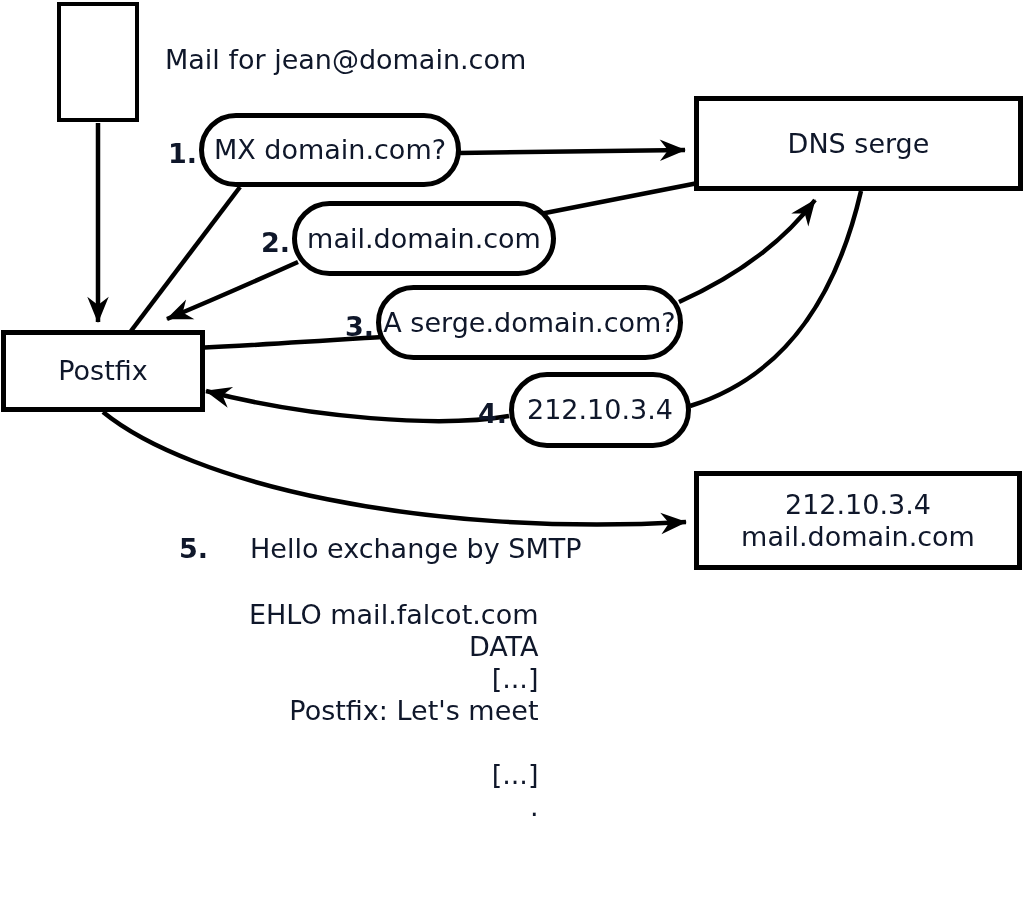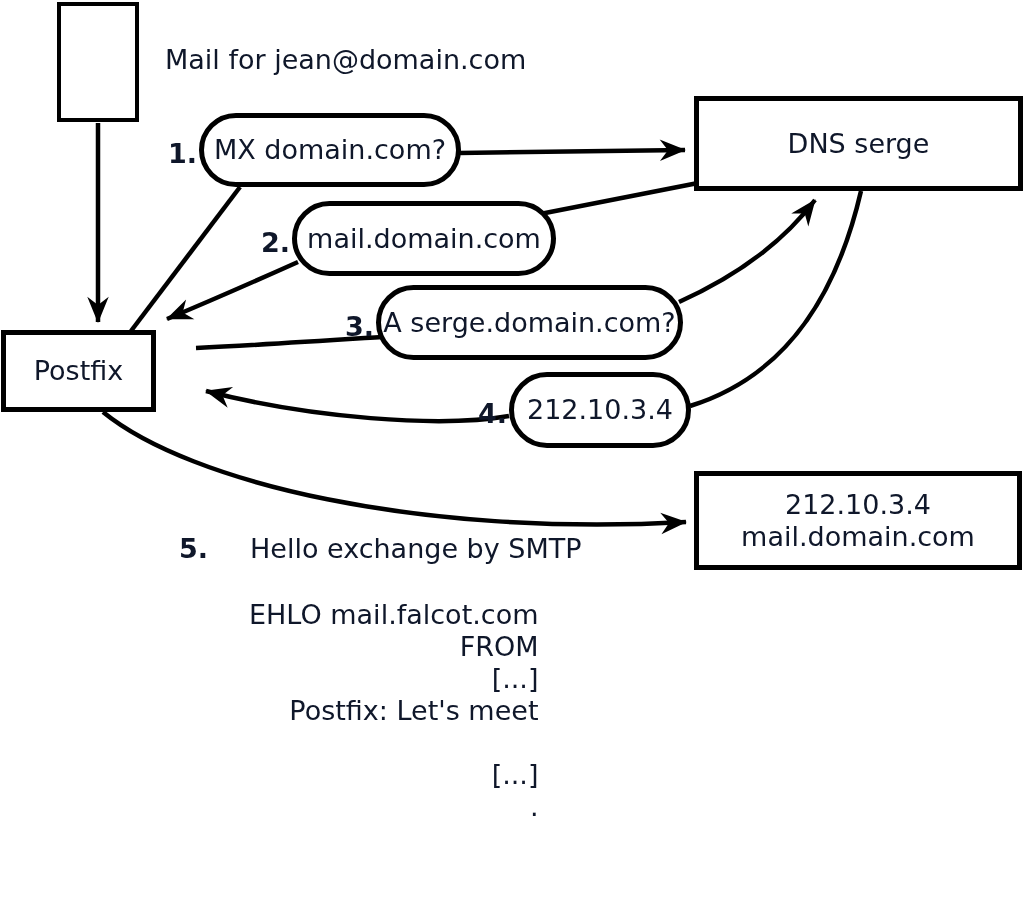--- a/index.html
+++ b/index.html
@@ -102,21 +102,21 @@
   </svg>
 
   <div class="envelope"></div>
 
   <div class="free-label" style="left:165px; top:44px;">Mail for jean@domain.com</div>
 
   <div class="node rect" style="left:694px; top:96px; width:329px; height:95px;">
     <span>DNS serge</span>
   </div>
 
-  <div class="node rect" style="left:1px; top:330px; width:155px; height:82px;">
+  <div class="node rect" style="left:1px; top:330px; width:204px; height:82px;">
     <span>Postfix</span>
   </div>
 
   <div class="node rect two-line" style="left:694px; top:471px; width:328px; height:99px;">
     <div>212.10.3.4</div>
     <div>mail.domain.com</div>
   </div>
 
   <div class="step-num" style="left:150px; top:138px;">1.</div>
   <div class="node pill" style="left:199px; top:113px; width:262px; height:74px;">
@@ -136,21 +136,21 @@
   <div class="step-num" style="left:460px; top:398px;">4.</div>
   <div class="node pill" style="left:509px; top:372px; width:182px; height:76px;">
     <span>212.10.3.4</span>
   </div>
 
   <div class="step-num" style="left:161px; top:533px;">5.</div>
   <div class="free-label" style="left:250px; top:533px;">Hello exchange by SMTP</div>
 
   <div id="smtp-transcript">
     <div class="smtp-line">EHLO mail.falcot.com</div>
-    <div class="smtp-line">FROM</div>
+    <div class="smtp-line">DATA</div>
     <div class="smtp-line">[...]</div>
     <div class="smtp-line">Postfix: Let's meet</div>
     <div class="smtp-line"></div>
     <div class="smtp-line">[...]</div>
     <div class="smtp-line">.</div>
   </div>
 
 </div>
 
 </body></html>

